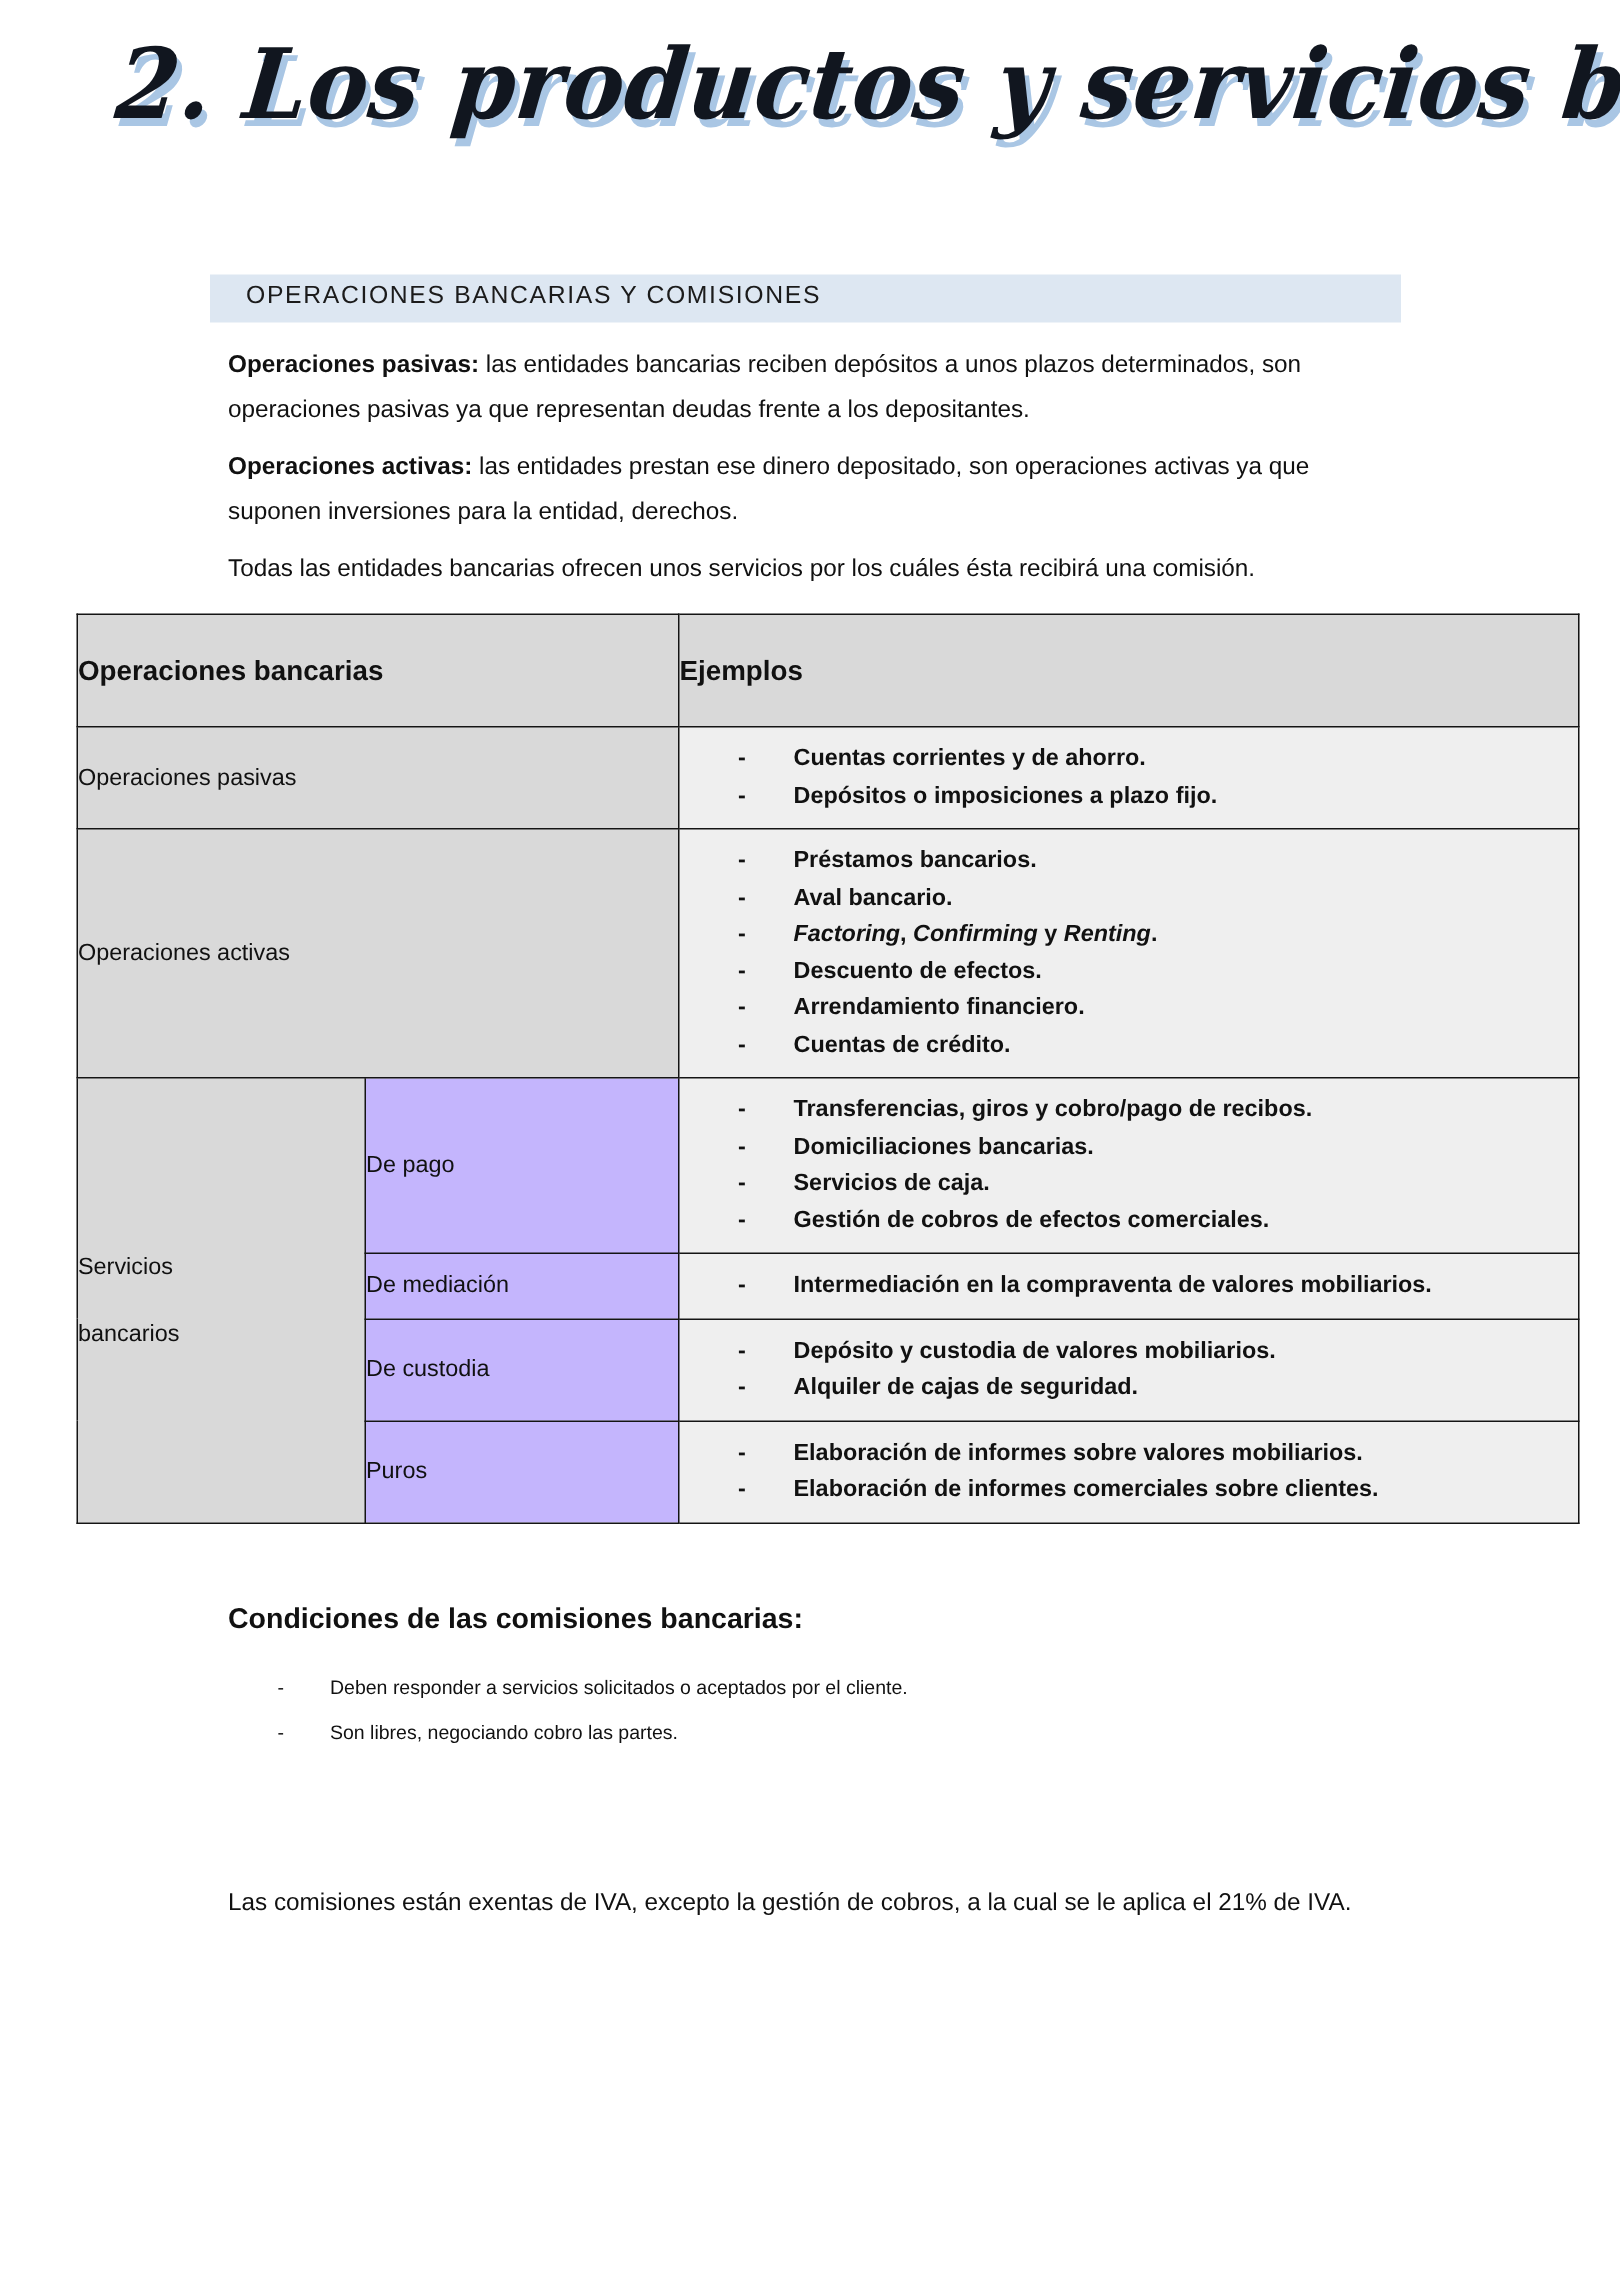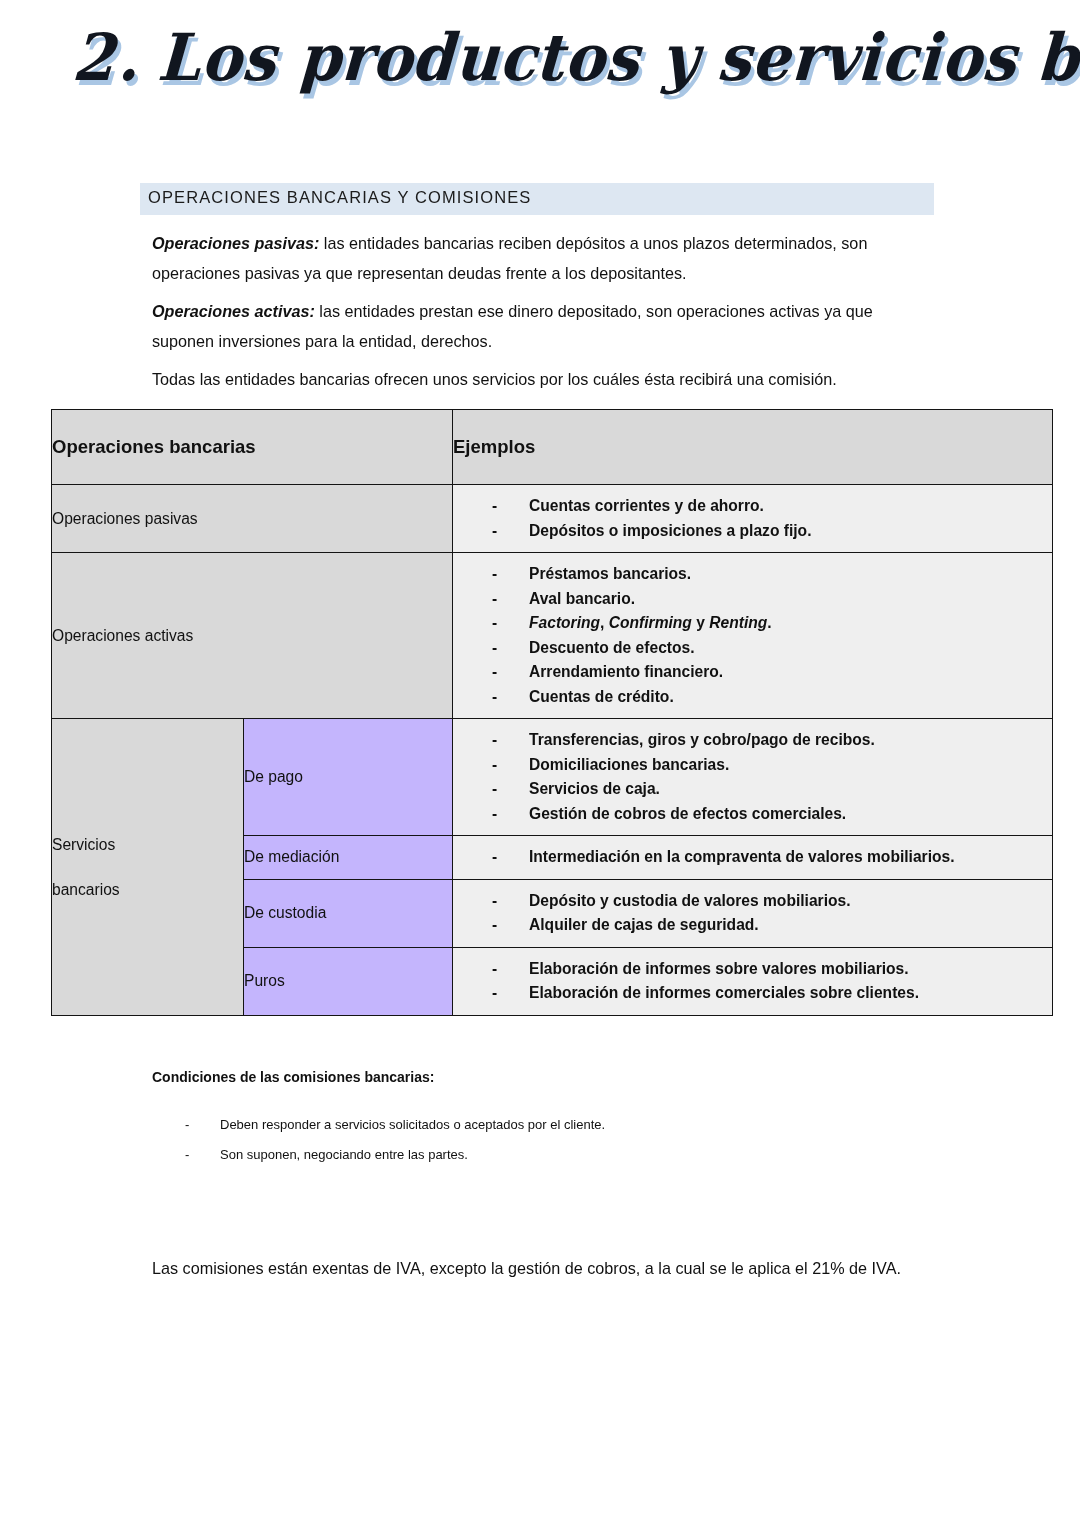--- a/index.html
+++ b/index.html
@@ -40,36 +40,36 @@
   .section-banner {
     position: absolute;
     left: 140px;
     top: 183px;
     width: 794px;
     height: 32px;
     background: #dde7f2;
   }
   .section-banner-text {
     position: absolute;
-    left: 148px;
+    left: 164px;
     top: 188px;
     font-size: 16.5px;
     letter-spacing: 1.1px;
     color: #1b1b1b;
   }
 
   
   .para {
     position: absolute;
     left: 152px;
     font-size: 16.2px;
     line-height: 30px;
     color: #111111;
   }
-  .para b { font-weight: bold; font-style: italic; }
+  .para b { font-weight: bold; }
   .p1 { top: 228px; width: 760px; }
   .p2 { top: 296px; width: 760px; }
   .p3 { top: 364px; width: 790px; }
 
   
   .bank-table {
     position: absolute;
     left: 51px;
     top: 409px;
     width: 1001px;
@@ -128,21 +128,21 @@
     left: 39px;
     top: 0;
   }
   ul.dashlist li i { font-style: italic; }
 
   
   .cond-title {
     position: absolute;
     left: 152px;
     top: 1069px;
-    font-size: 14px;
+    font-size: 19px;
     font-weight: bold;
     color: #111111;
   }
   ul.bottomlist {
     position: absolute;
     left: 152px;
     top: 1110px;
     width: 790px;
     margin: 0;
     padding: 0;
@@ -266,16 +266,16 @@
         </ul>
       </td>
     </tr>
   </tbody>
 </table>
 
 <div class="cond-title">Condiciones de las comisiones bancarias:</div>
 
 <ul class="bottomlist">
   <li>Deben responder a servicios solicitados o aceptados por el cliente.</li>
-  <li>Son suponen, negociando entre las partes.</li>
+  <li>Son libres, negociando cobro las partes.</li>
 </ul>
 
 <div class="p-final">Las comisiones están exentas de IVA, excepto la gestión de cobros, a la cual se le aplica el 21% de IVA.</div>
 
 </body></html>

